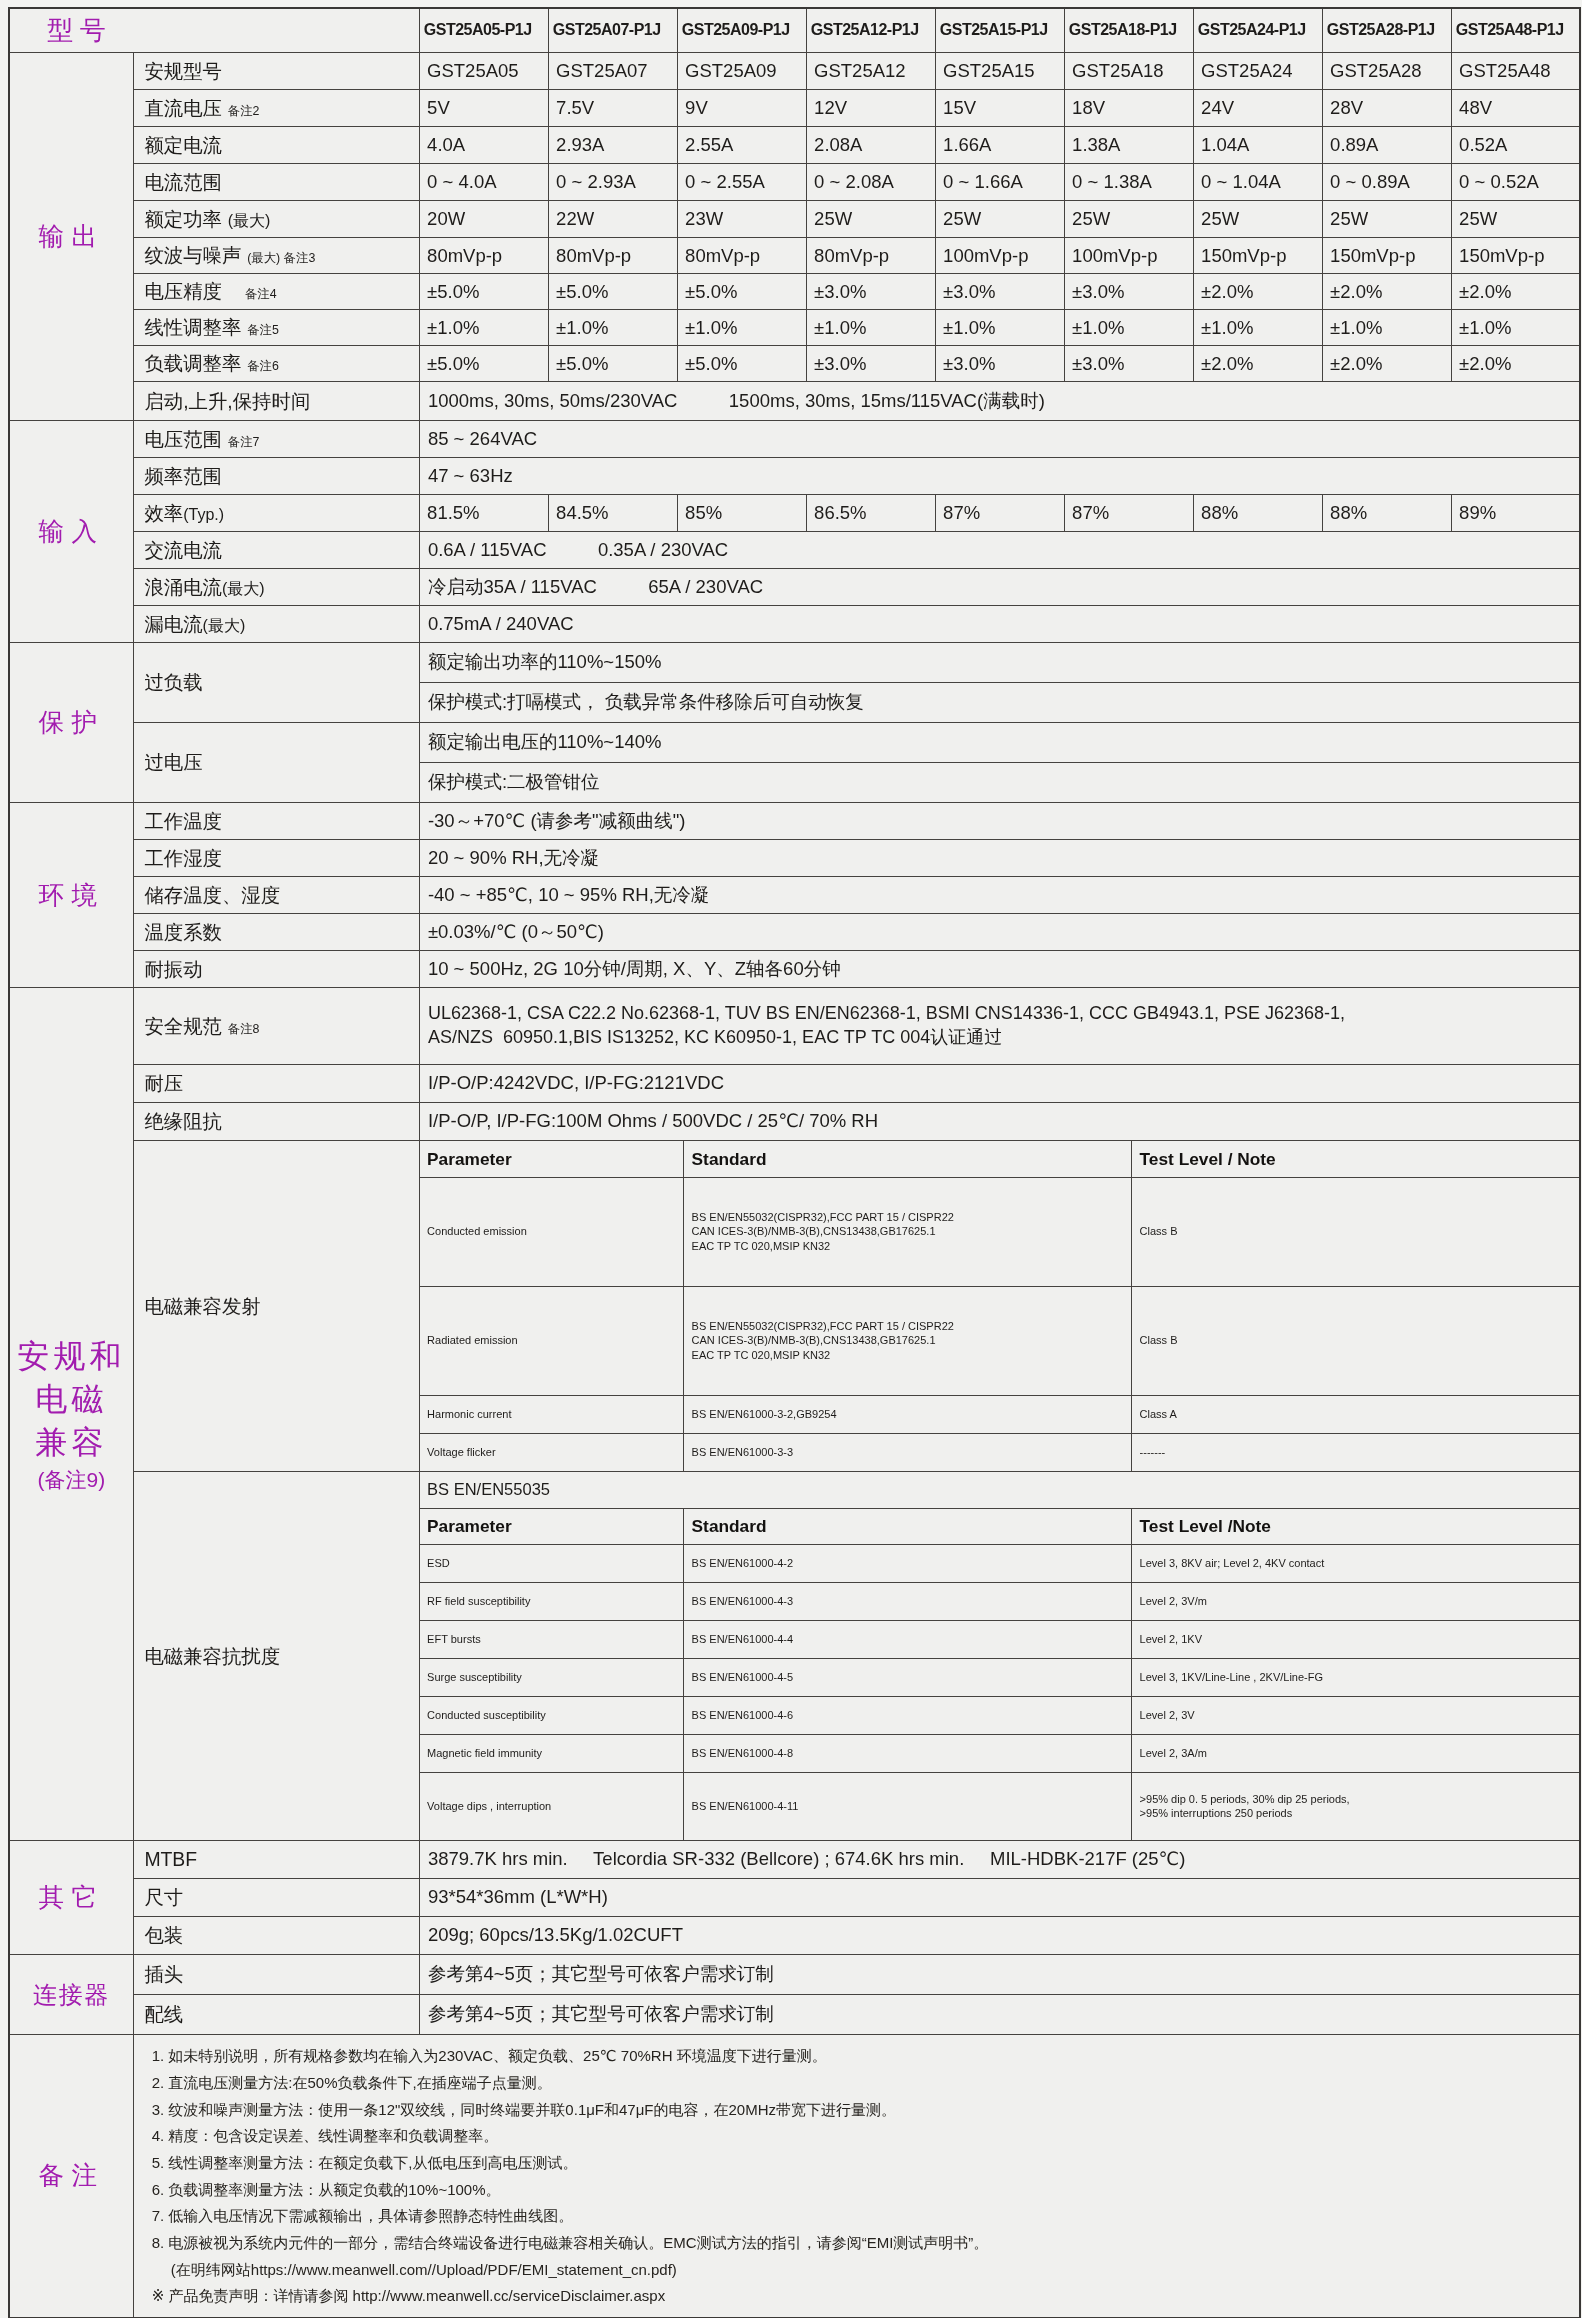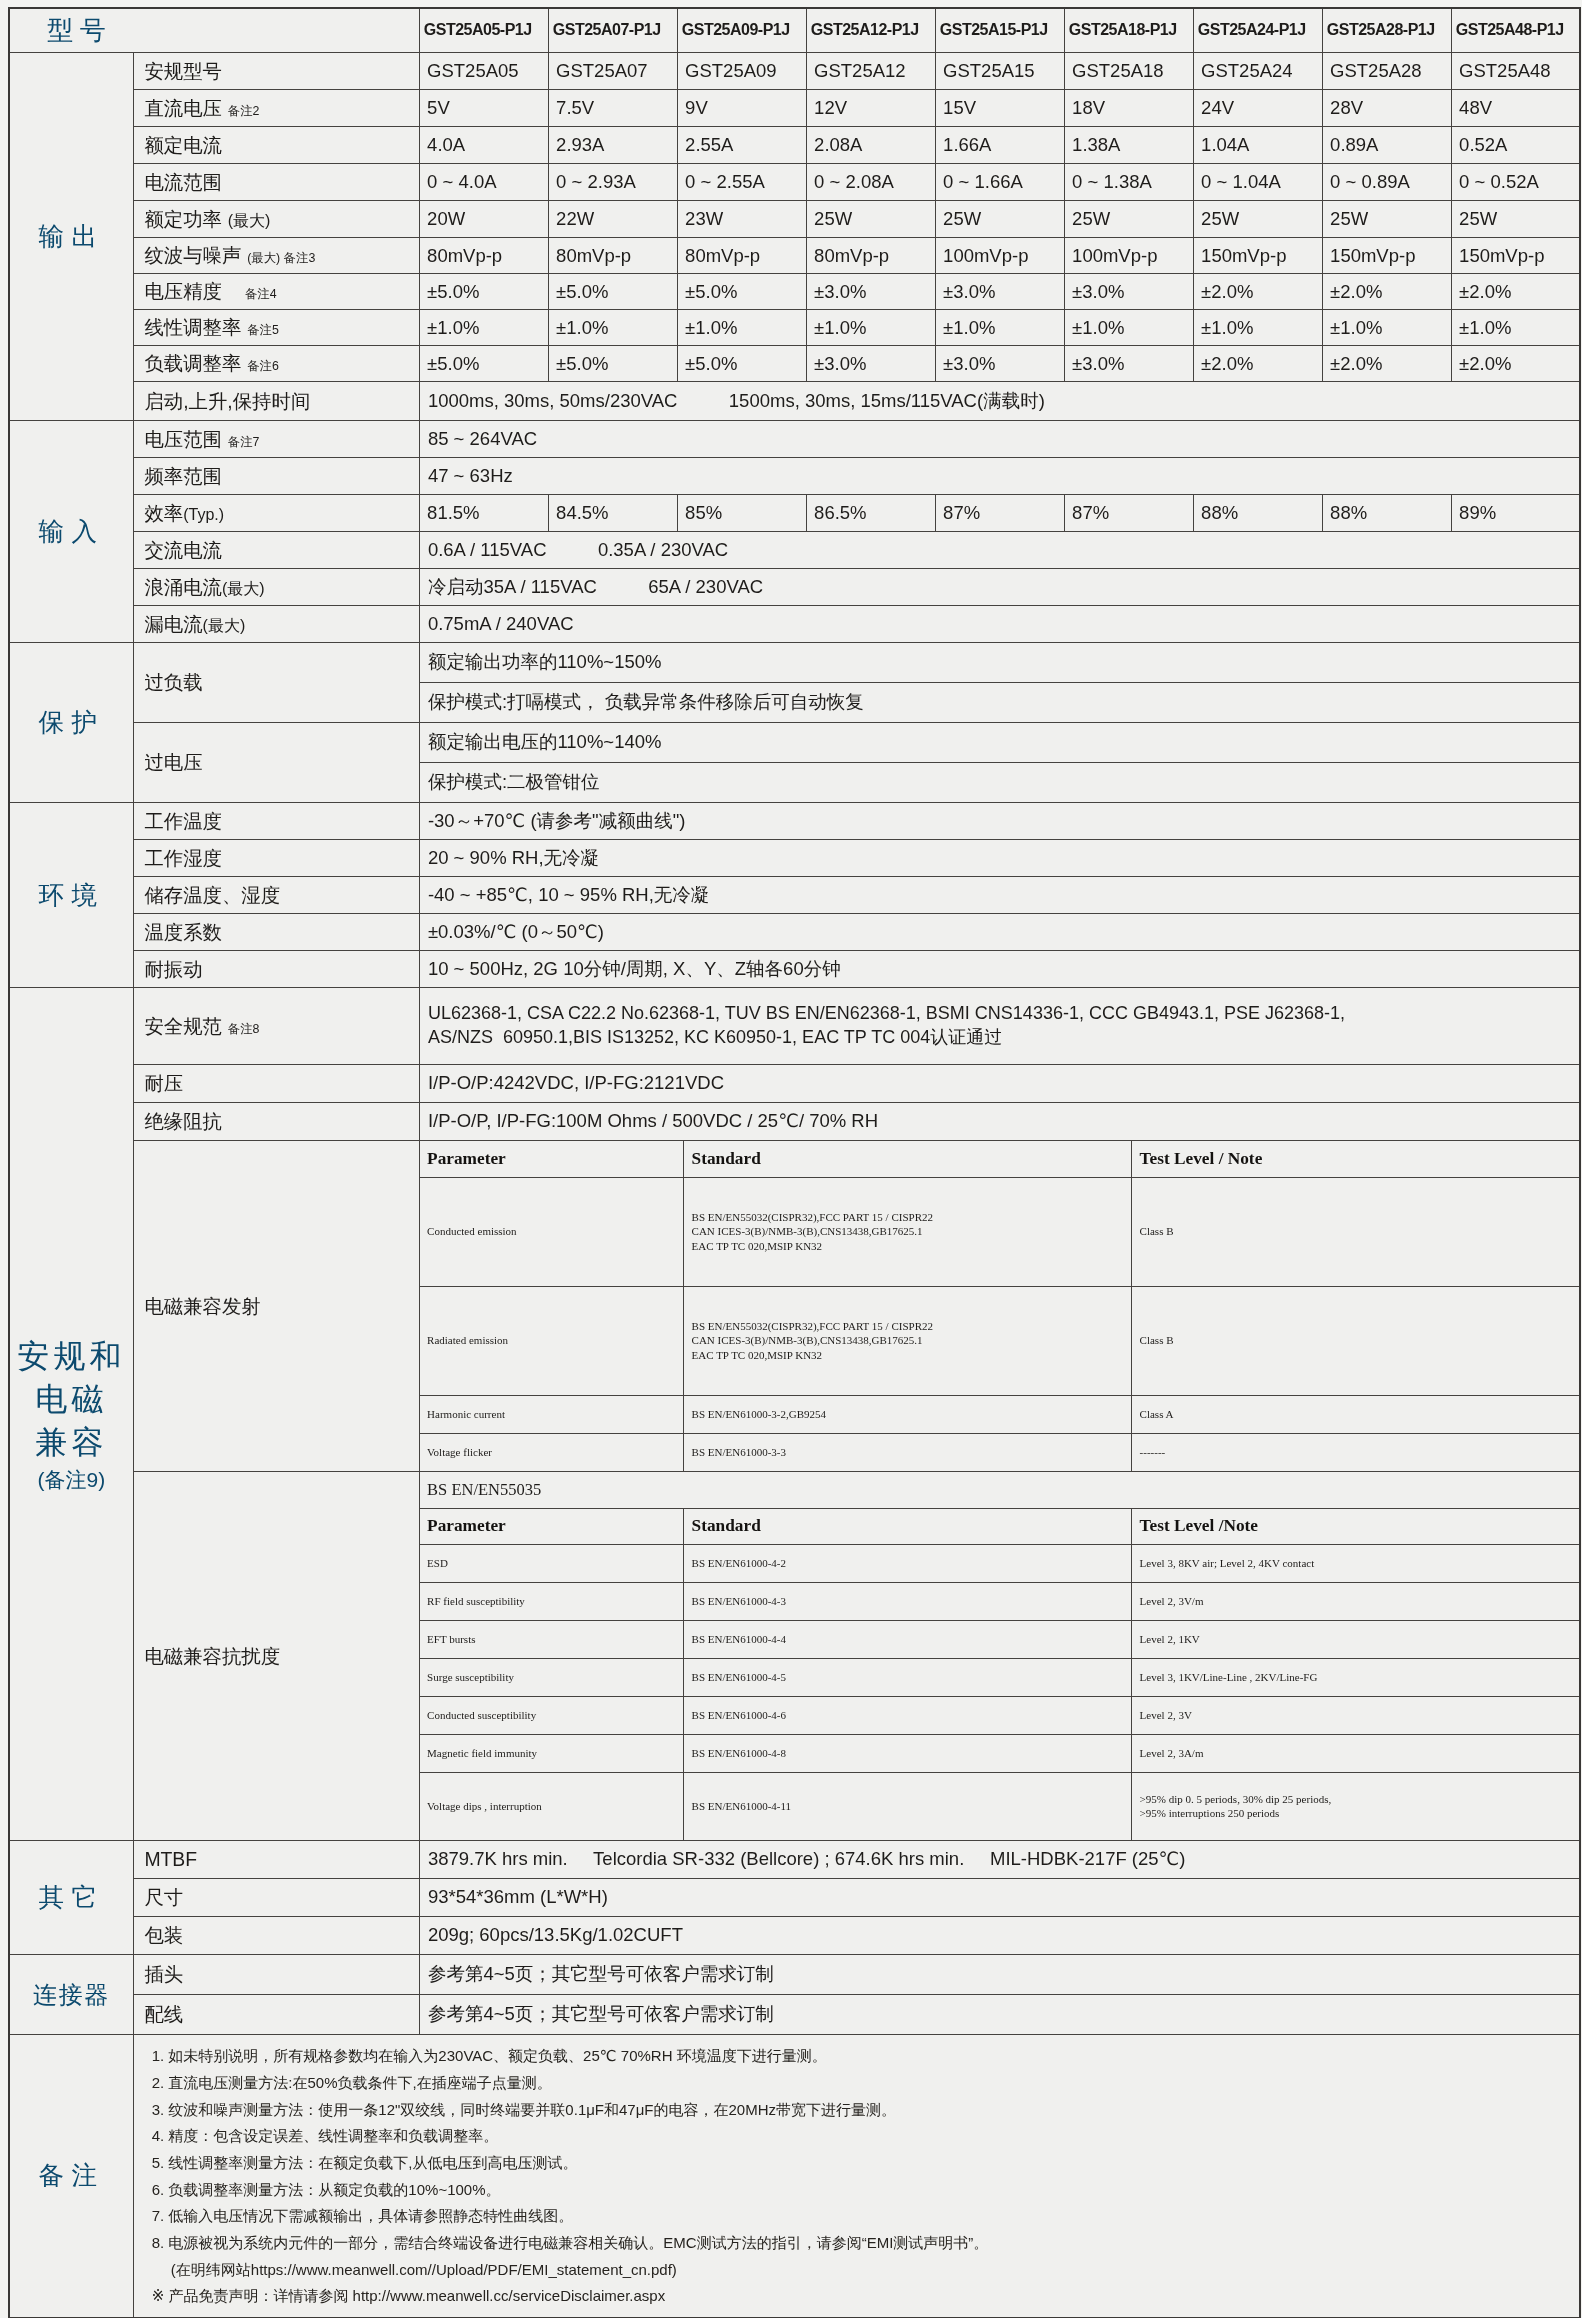--- a/index.html
+++ b/index.html
@@ -23,21 +23,21 @@
     padding:0.8px 6.6px;
     vertical-align:middle;
     overflow:hidden;
   }
   tr.sec td{border-top:1.6px solid #3a3836;}
   .cat{
     text-align:center;
     font-size:25.6px;
     letter-spacing:7.4px;
     padding:0 !important;
-    color:#0c4a6e;
+    color:#a21caf;
   }
   .cat.small{letter-spacing:1.6px;font-size:24px;}
   .cat .stack{white-space:pre-line;font-size:32px;letter-spacing:4.1px;line-height:1.35;}
   .cat .cat-sub{font-size:21px;letter-spacing:0;margin-top:1.6px;}
   .model-label{
     font-size:26px;letter-spacing:6.6px;text-align:left;padding-left:37px !important;
   }
   .mh{ 
     font-weight:bold;font-size:16px;letter-spacing:-0.5px;
     padding:0 1.6px 0 4.1px !important;
@@ -57,21 +57,21 @@
     white-space:pre-wrap;
   }
   .vs{ 
     font-size:18.5px;
     padding-left:8.2px !important;
     white-space:pre-wrap;
     line-height:1.32;
   }
   td.subwrap{padding:0 !important;vertical-align:top;}
   table.sub{
-    border-collapse:collapse;table-layout:fixed;width:100%;font-family:Liberation Serif, serif;
+    border-collapse:collapse;table-layout:fixed;width:100%;
   }
   table.sub td{
     border:0.8px solid #45423f;
     font-size:11px;
     padding:0.8px 7.4px;
     white-space:pre-wrap;
     line-height:1.3;
     overflow:hidden;
   }
   table.sub tr td:first-child{border-left:none;}

